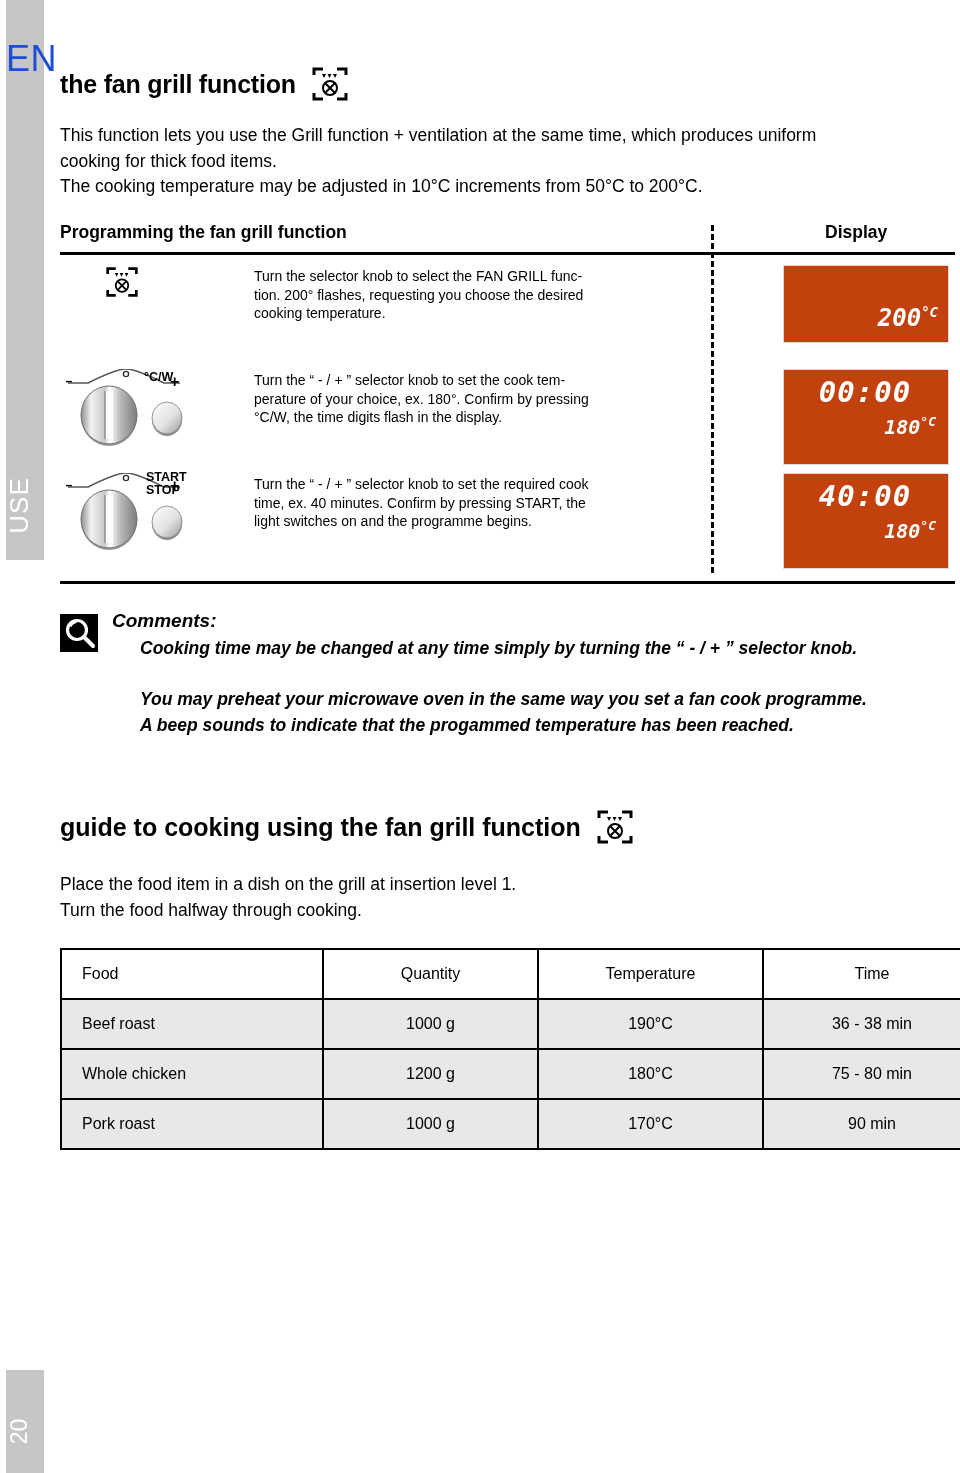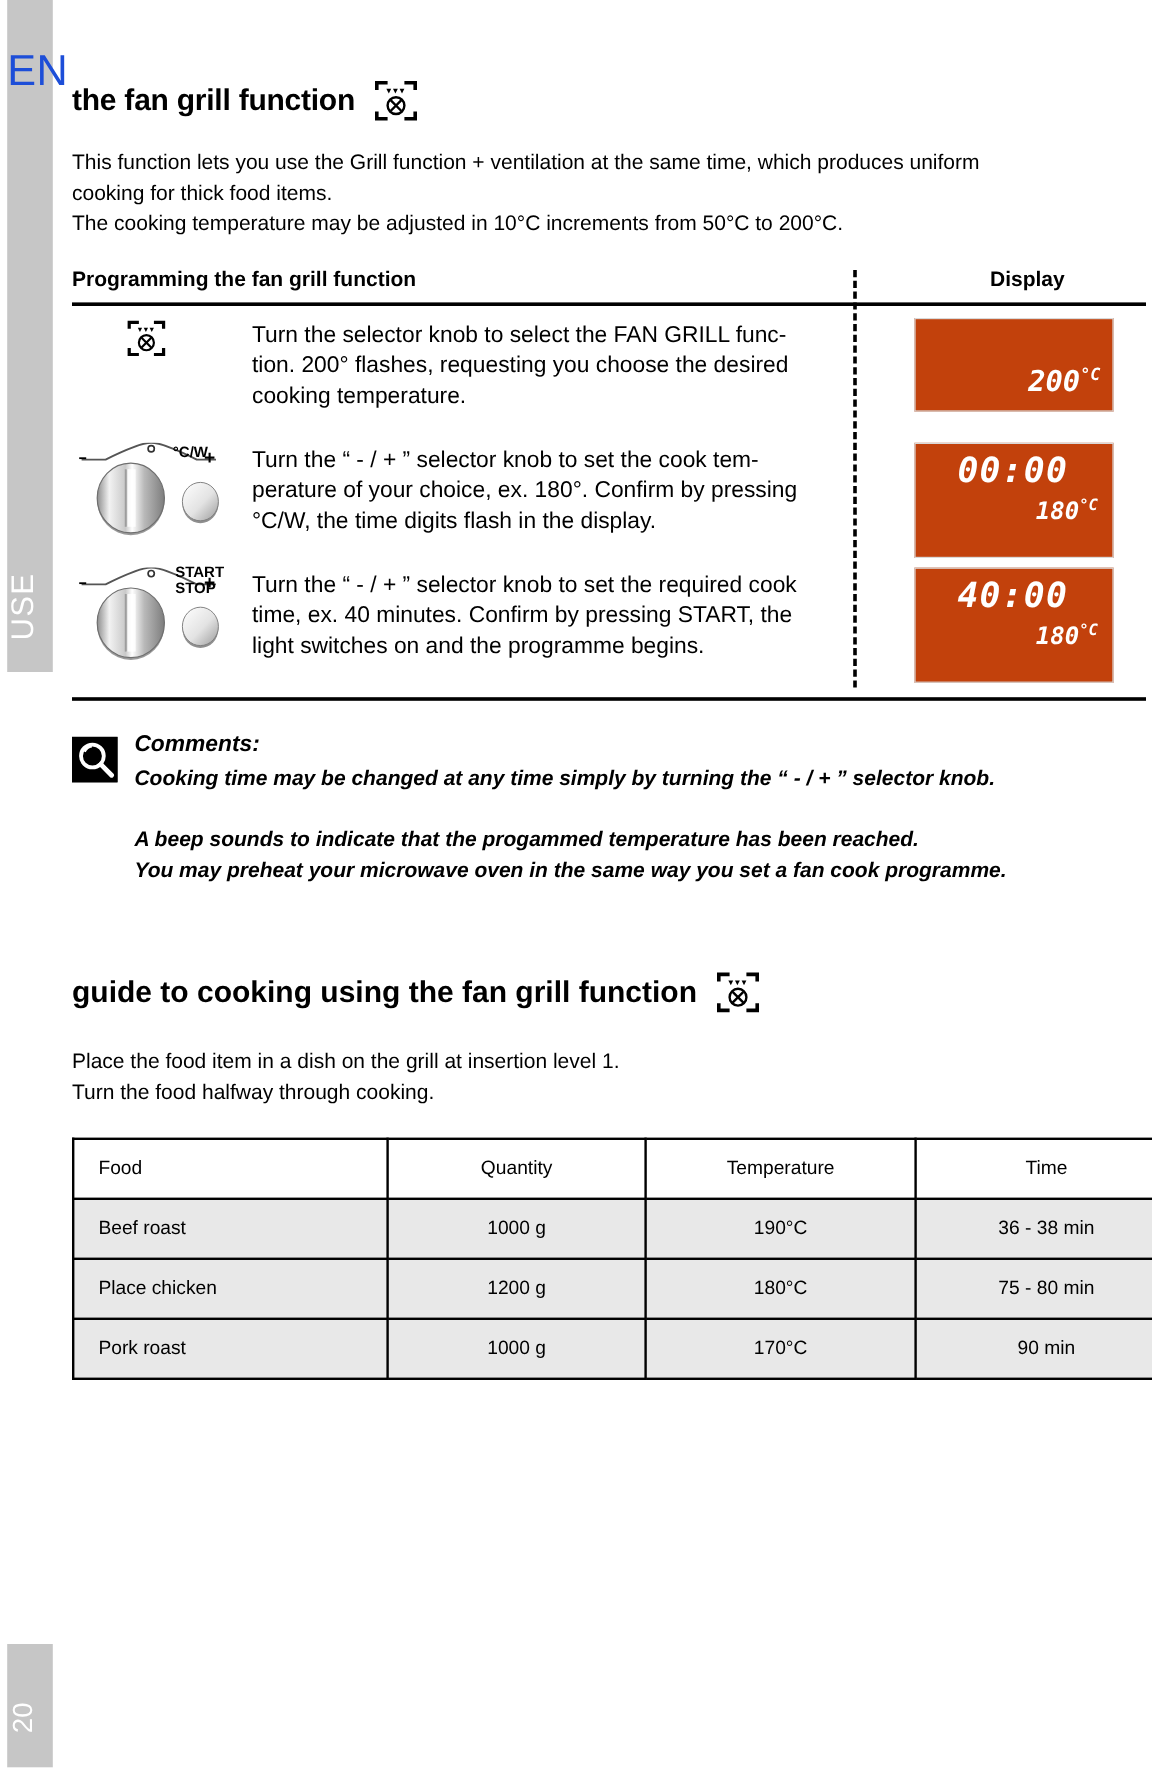--- a/index.html
+++ b/index.html
@@ -139,24 +139,25 @@
     min-height: 104px;
   }
   .step-ctrl {
     width: 150px;
     flex: 0 0 auto;
     position: relative;
     height: 100px;
   }
   .step-text {
     flex: 1 1 auto;
-    font-size: 19px;
+    font-size: 14px;
     line-height: 1.33;
     padding-top: 6px;
     max-width: 490px;
+    margin-left: 44px;
   }
   .step-text .ln { display: block; white-space: nowrap; }
   .step-disp {
     width: 172px;
     flex: 0 0 auto;
     margin-left: 62px;
     padding-top: 4px;
   }
 
   
@@ -246,21 +247,21 @@
     font-style: italic;
   }
   .cmt-body {
     padding-left: 52px;
     padding-top: 26px;
     font-size: 17.5px;
     font-style: italic;
     font-weight: bold;
     line-height: 1.46;
   }
-  .cmt-body .ln { display: block; white-space: nowrap; }
+  .cmt-body .ln { display: block; white-space: nowrap; margin-left: 28px; }
   .cmt-body .ln:first-child { padding-left: 0; }
   .cmt-rest { padding-left: 0; margin-left: -52px; }
   .cmt-rest .ln { padding-left: 0; }
 
   
   .guide-head {
     display: flex;
     align-items: center;
     gap: 14px;
     margin-top: 70px;
@@ -476,22 +477,22 @@
         <rect width="38" height="38" fill="#000"></rect>
         <circle cx="17" cy="16" r="9.5" fill="none" stroke="#fff" stroke-width="3.2"></circle>
         <path d="M10.5 12.5 a8 8 0 0 1 6 -4.5" fill="none" stroke="#fff" stroke-width="2"></path>
         <path d="M24 23 L33 32" stroke="#fff" stroke-width="4" stroke-linecap="round"></path>
       </svg>
     </div>
     <div class="cmt-title">Comments:</div>
     <div class="cmt-body">
       <span class="ln">Cooking time may be changed at any time simply by turning the “ - / + ” selector knob.</span>
       <span class="cmt-rest">
+        <span class="ln">You may preheat your microwave oven in the same way you set a fan cook programme.</span>
         <span class="ln">A beep sounds to indicate that the progammed temperature has been reached.</span>
-        <span class="ln">You may preheat your microwave oven in the same way you set a fan cook programme.</span>
       </span>
     </div>
   </div>
 
   <div class="guide-head">
     <div class="title">guide to cooking using the fan grill function</div>
     <div class="icon-fangrill">
       <svg width="40" height="38" viewBox="0 0 40 38">
         <path d="M4 10 V4 H13" fill="none" stroke="#000" stroke-width="3"></path>
         <path d="M27 4 H36 V10" fill="none" stroke="#000" stroke-width="3"></path>
@@ -529,21 +530,21 @@
       </tr>
     </thead>
     <tbody>
       <tr>
         <td>Beef roast</td>
         <td>1000 g</td>
         <td>190°C</td>
         <td>36 - 38 min</td>
       </tr>
       <tr>
-        <td>Place chicken</td>
+        <td>Whole chicken</td>
         <td>1200 g</td>
         <td>180°C</td>
         <td>75 - 80 min</td>
       </tr>
       <tr>
         <td>Pork roast</td>
         <td>1000 g</td>
         <td>170°C</td>
         <td>90 min</td>
       </tr>

